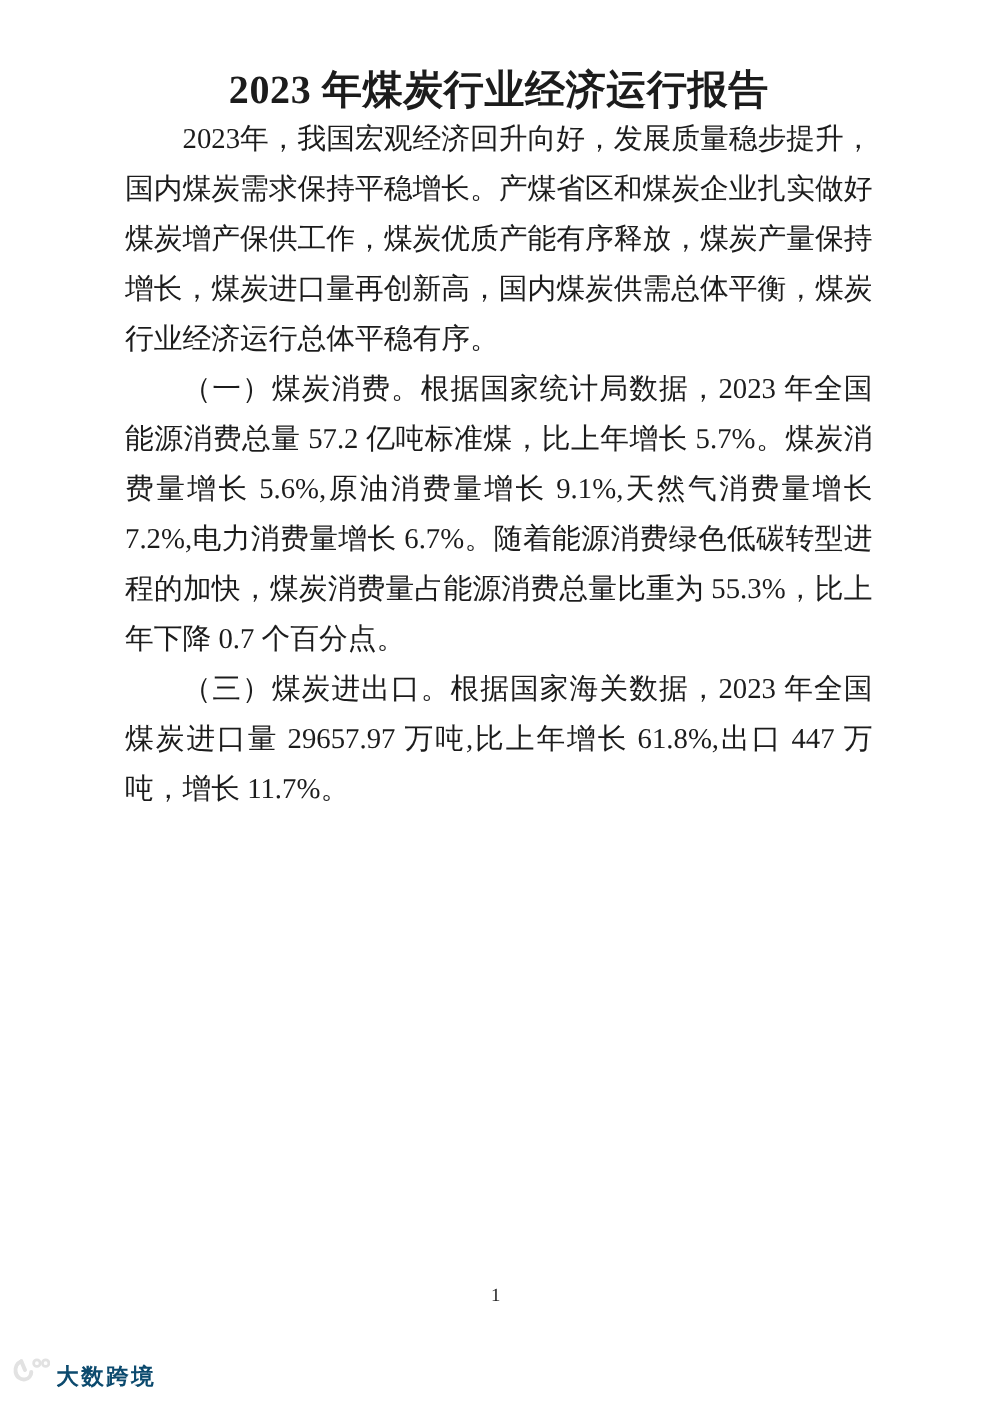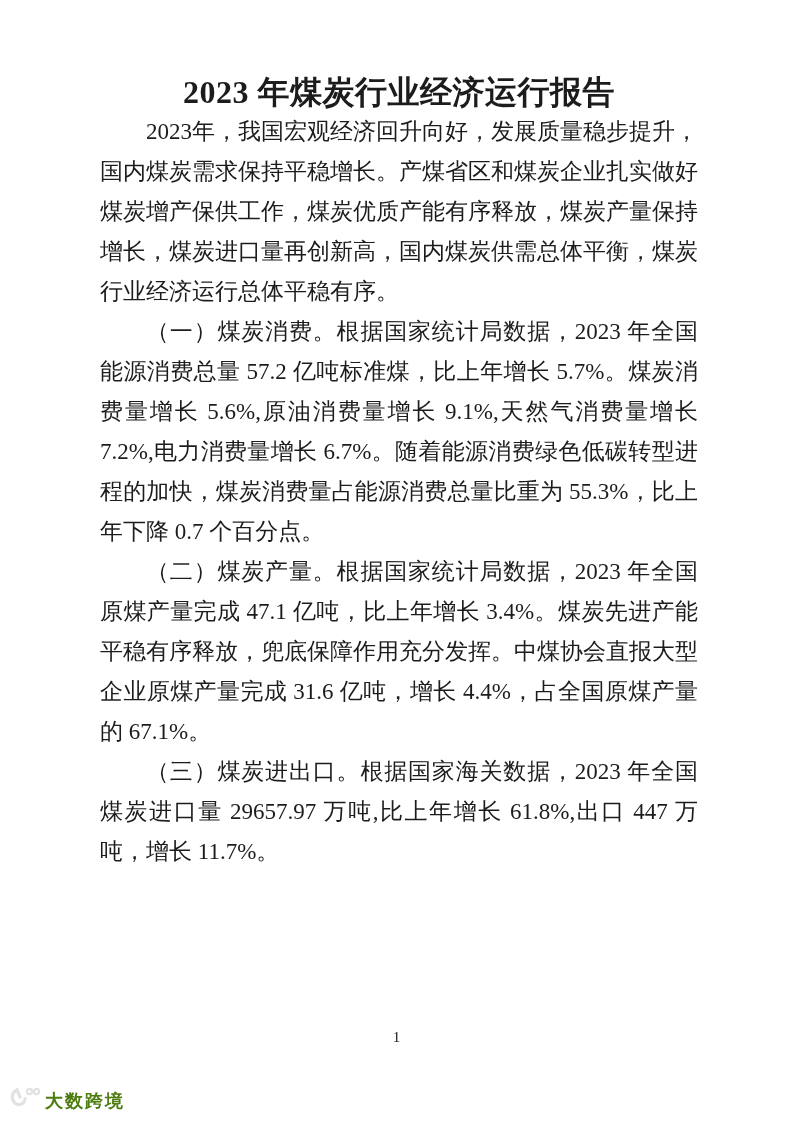--- a/index.html
+++ b/index.html
@@ -7,21 +7,21 @@
   .page {
     position: relative;
     width: 793px;
     height: 1122px;
     background: #ffffff;
     overflow: hidden;
     font-family: "Liberation Serif", "DejaVu Serif", serif;
     color: #1c1c1c;
   }
   .content {
-    padding: 72px 95px 0 100px;
+    padding: 51px 95px 0 100px;
   }
   .doc-title {
     text-align: center;
     font-size: 32px;
     font-weight: 700;
     line-height: 40px;
     letter-spacing: 0.5px;
     font-family: "Liberation Serif", "DejaVu Serif", serif;
   }
   .doc-subtitle {
@@ -56,21 +56,21 @@
     font-size: 15px;
     color: #222222;
   }
   .watermark {
     position: absolute;
     left: 10px;
     bottom: 7px;
     display: flex;
     align-items: center;
     gap: 5px;
-    color: #4d7c0f;
+    color: #0c4a6e;
     user-select: none;
   }
   .watermark-text {
     font-family: "Liberation Sans", "DejaVu Sans", sans-serif;
     font-size: 18px;
     font-weight: 700;
     letter-spacing: 2px;
   }
   .watermark-logo { display: inline-block; }
 </style>
@@ -81,21 +81,20 @@
   <div class="content">
 
     <h1 class="doc-title">2023 年煤炭行业经济运行报告</h1>
 
 
     <p class="body-text first-para">2023年，我国宏观经济回升向好，发展质量稳步提升，国内煤炭需求保持平稳增长。产煤省区和煤炭企业扎实做好煤炭增产保供工作，煤炭优质产能有序释放，煤炭产量保持增长，煤炭进口量再创新高，国内煤炭供需总体平衡，煤炭行业经济运行总体平稳有序。</p>
 
 
     <p class="body-text">（一）煤炭消费。根据国家统计局数据，2023 年全国能源消费总量 57.2 亿吨标准煤，比上年增长 5.7%。煤炭消费量增长 5.6%,原油消费量增长 9.1%,天然气消费量增长 7.2%,电力消费量增长 6.7%。随着能源消费绿色低碳转型进程的加快，煤炭消费量占能源消费总量比重为 55.3%，比上年下降 0.7 个百分点。</p>
 
-    <p class="body-text">（二）煤炭产量。根据国家统计局数据，2023 年全国原煤产量完成 47.1 亿吨，比上年增长 3.4%。煤炭先进产能平稳有序释放，兜底保障作用充分发挥。中煤协会直报大型企业原煤产量完成 31.6 亿吨，增长 4.4%，占全国原煤产量的 67.1%。</p>
 
     <p class="body-text">（三）煤炭进出口。根据国家海关数据，2023 年全国煤炭进口量 29657.97 万吨,比上年增长 61.8%,出口 447 万吨，增长 11.7%。</p>
 
   </div>
 
   <div class="page-number">1</div>
 
   <div class="watermark">
     <span class="watermark-logo">
       <svg width="30" height="24" viewBox="0 0 30 24" fill="none">

